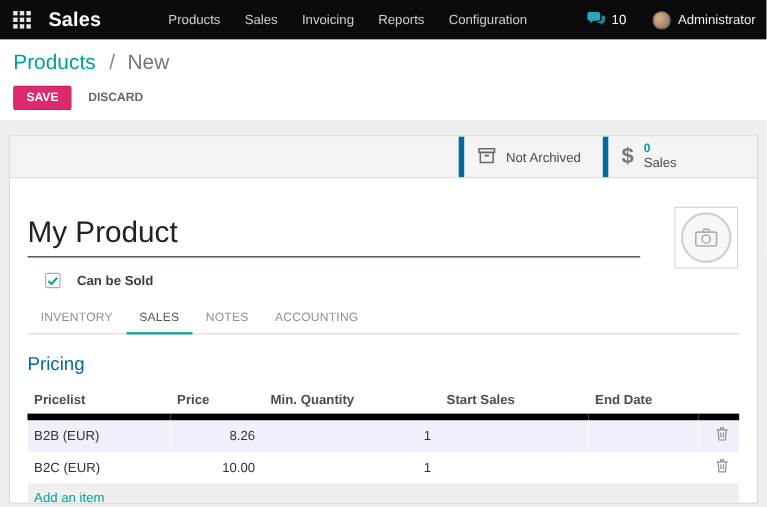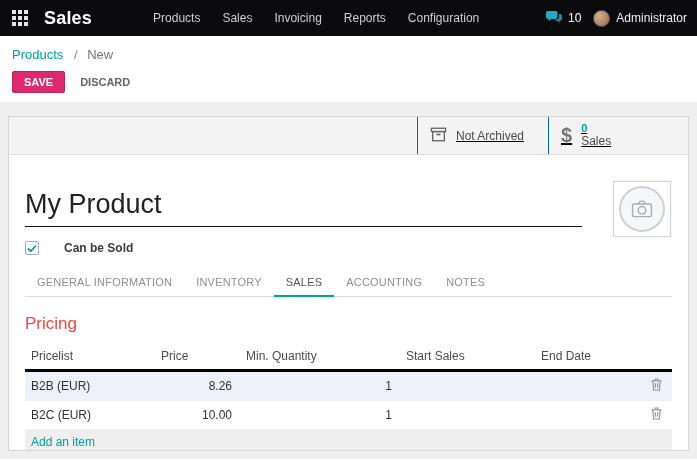--- a/index.html
+++ b/index.html
@@ -12,78 +12,78 @@
 
   
   .topbar { height:36px; background:#0b0b0d; display:flex; align-items:center; padding:0 10px 0 12px; }
   .apps-icon { display:grid; grid-template-columns:repeat(3,4px); grid-auto-rows:4px; gap:2px; cursor:pointer; }
   .apps-icon span { background:#e6e6e6; display:block; }
   .brand { color:#fff; font-size:18px; font-weight:bold; margin-left:16px; letter-spacing:.2px; }
   .topnav { display:flex; margin-left:50px; }
   .topnav .nav-item { color:#cfcfcf; font-size:12px; padding:0 11px; line-height:36px; cursor:pointer; white-space:nowrap; }
   .topbar-right { margin-left:auto; display:flex; align-items:center; }
   .chat-icon { display:inline-flex; margin-right:5px; cursor:pointer; }
-  .msg-count { font-size:12px; color:#fff; margin-right:12px; cursor:pointer; }
+  .msg-count { font-size:12px; color:#fff; margin-right:24px; cursor:pointer; }
   .avatar { width:17px; height:17px; border-radius:50%;
             background:radial-gradient(circle at 35% 35%, #d8b28e, #8a6a4f);
             border:1px solid #5a5a5a; margin-right:6px; cursor:pointer; }
   .username { font-size:12px; color:#ececec; cursor:pointer; white-space:nowrap; }
 
   
   .control-panel { background:#fff; padding:11px 12px 9px; }
-  .breadcrumb { font-size:13px; }
+  .breadcrumb { font-size:19px; }
   .breadcrumb .bc-link { color:#00a09d; cursor:pointer; text-decoration:none; }
   .breadcrumb .sep { color:#8a8a8a; margin:0 6px 0 7px; }
   .breadcrumb .current { color:#777; }
   .cp-buttons { margin-top:9px; display:flex; align-items:flex-start; gap:5px; }
   .btn-save { background:#dc2a70; border:1px solid #c32361; color:#fff; font-size:11px; font-weight:bold;
               padding:4px 11px; border-radius:2px; cursor:pointer; font-family:inherit; }
   .btn-discard { background:transparent; border:1px solid transparent; color:#666; font-size:11px; font-weight:bold;
                  padding:4px 9px; cursor:pointer; font-family:inherit; }
 
   
   .page { background:#f0eff0; height:357px; padding:14px 8px 8px; }
   .sheet { background:#fff; border:1px solid #d5d5d5; height:100%; position:relative; overflow:hidden; }
 
   .statusbar { height:38px; background:#f4f4f4; border-bottom:1px solid #dcdcdc; display:flex; justify-content:flex-end; }
-  .stat-btn { display:flex; align-items:center; gap:9px; border:none; border-left:1px solid #0369a1;
-              background:transparent; padding:0 12px; cursor:pointer; font-family:inherit; text-align:left; height:100%;text-decoration:underline; }
+  .stat-btn { display:flex; align-items:center; gap:9px; border:none; border-left:5px solid #0369a1;
+              background:transparent; padding:0 12px; cursor:pointer; font-family:inherit; text-align:left; height:100%; }
   .stat-btn.archive { width:131px; }
   .stat-btn.sales { width:140px; }
   .stat-btn .btn-label { font-size:12px; color:#4a4a4a; }
   .dollar-icon { font-size:20px; color:#767676; font-weight:600; }
   .stat-text { display:flex; flex-direction:column; line-height:1.15; }
   .stat-value { color:#00a09d; font-size:11px; font-weight:bold; }
   .stat-label { color:#4a4a4a; font-size:12px; }
 
   .avatar-box { position:absolute; top:64px; right:17px; width:58px; height:56px;
                 border:1px solid #d4d4d4; background:#fff; display:flex; align-items:center; justify-content:center;
                 box-shadow:0 0 2px rgba(0,0,0,.08); cursor:pointer; }
   .avatar-circle { width:46px; height:46px; border-radius:50%; border:2px solid #cdd0d4; background:#f6f7f8;
                    display:flex; align-items:center; justify-content:center; }
 
   .sheet-body { padding:28px 16px 0; }
   .field-label { font-size:12px; color:#454545; display:block; }
   .name-input { display:block; margin-top:4px; width:557px; font-size:27px; color:#222;
                 border:none; border-bottom:1px solid #0f172a; padding:2px 0 6px; outline:none;
                 background:transparent; font-family:inherit; }
 
-  .checkbox-row { margin-top:14px; display:flex; align-items:center; gap:25px; }
+  .checkbox-row { margin-top:14px; display:flex; align-items:center; gap:15px;margin-left:16px; }
   .checkbox { width:14px; height:14px; border:1px solid #aaa; background:#fff; border-radius:2px;
               display:inline-flex; align-items:center; justify-content:center; cursor:pointer; }
   .checkbox-label { font-size:12px; font-weight:bold; color:#3c3c3c; }
 
   .tabs { margin-top:14px; display:flex; border-bottom:1px solid #d9d9d9; }
   .tab { font-size:11px; color:#8f8f8f; padding:7px 12px 8px; cursor:pointer; letter-spacing:.2px; white-space:nowrap; }
   .tab.active { color:#555; border-bottom:2px solid #00a09d; margin-bottom:-1px; padding-bottom:7px; }
 
-  .section-title { margin-top:17px; font-size:17px; color:#ef4444; }
+  .section-title { margin-top:17px; font-size:17px; color:#0369a1; }
 
   .pricing-table { margin-top:9px; width:100%; border-collapse:collapse; font-size:12px; table-layout:fixed; }
-  .pricing-table th { text-align:left; font-weight:normal; color:#4c4c4c; padding:6px; border-bottom:3px solid #000000; }
+  .pricing-table th { text-align:left; font-weight:bold; color:#4c4c4c; padding:6px; border-bottom:6px solid #000000; }
   .pricing-table td { padding:6px; color:#333; overflow:hidden; white-space:nowrap;margin-left:48px; }
   .pricing-table td.num { text-align:right; padding-right:8px; }
   tr.row-odd  { background:#eef1f9; }
   tr.row-even { background:#ffffff; border-top:1px solid #f0f0f0; }
   td.trash-cell { text-align:right; padding-right:10px; }
   .trash-btn { display:inline-flex; cursor:pointer; }
   .add-row td { background:#efefef; }
   .add-row a { color:#00a09d; text-decoration:none; cursor:pointer; }
 </style>
 </head>
@@ -173,25 +173,24 @@
       <div class="checkbox-row">
         <span class="checkbox">
           <svg width="10" height="9" viewBox="0 0 10 9">
               <path d="M1 4.5L3.8 7.2 9 1.5" fill="none" stroke="#00a09d" stroke-width="1.8"></path>
             </svg>
         </span>
         <span class="checkbox-label">Can be Sold</span>
       </div>
 
       <div class="tabs">
-        <span class="tab">GENERAL INFORMATION</span>
         <span class="tab">INVENTORY</span>
         <span class="tab active">SALES</span>
+        <span class="tab">NOTES</span>
         <span class="tab">ACCOUNTING</span>
-        <span class="tab">NOTES</span>
       </div>
 
       <div class="section-title">Pricing</div>
 
       <table class="pricing-table">
         <colgroup>
           <col style="width:130px">
             <col style="width:85px">
             <col style="width:160px">
           <col style="width:135px">

